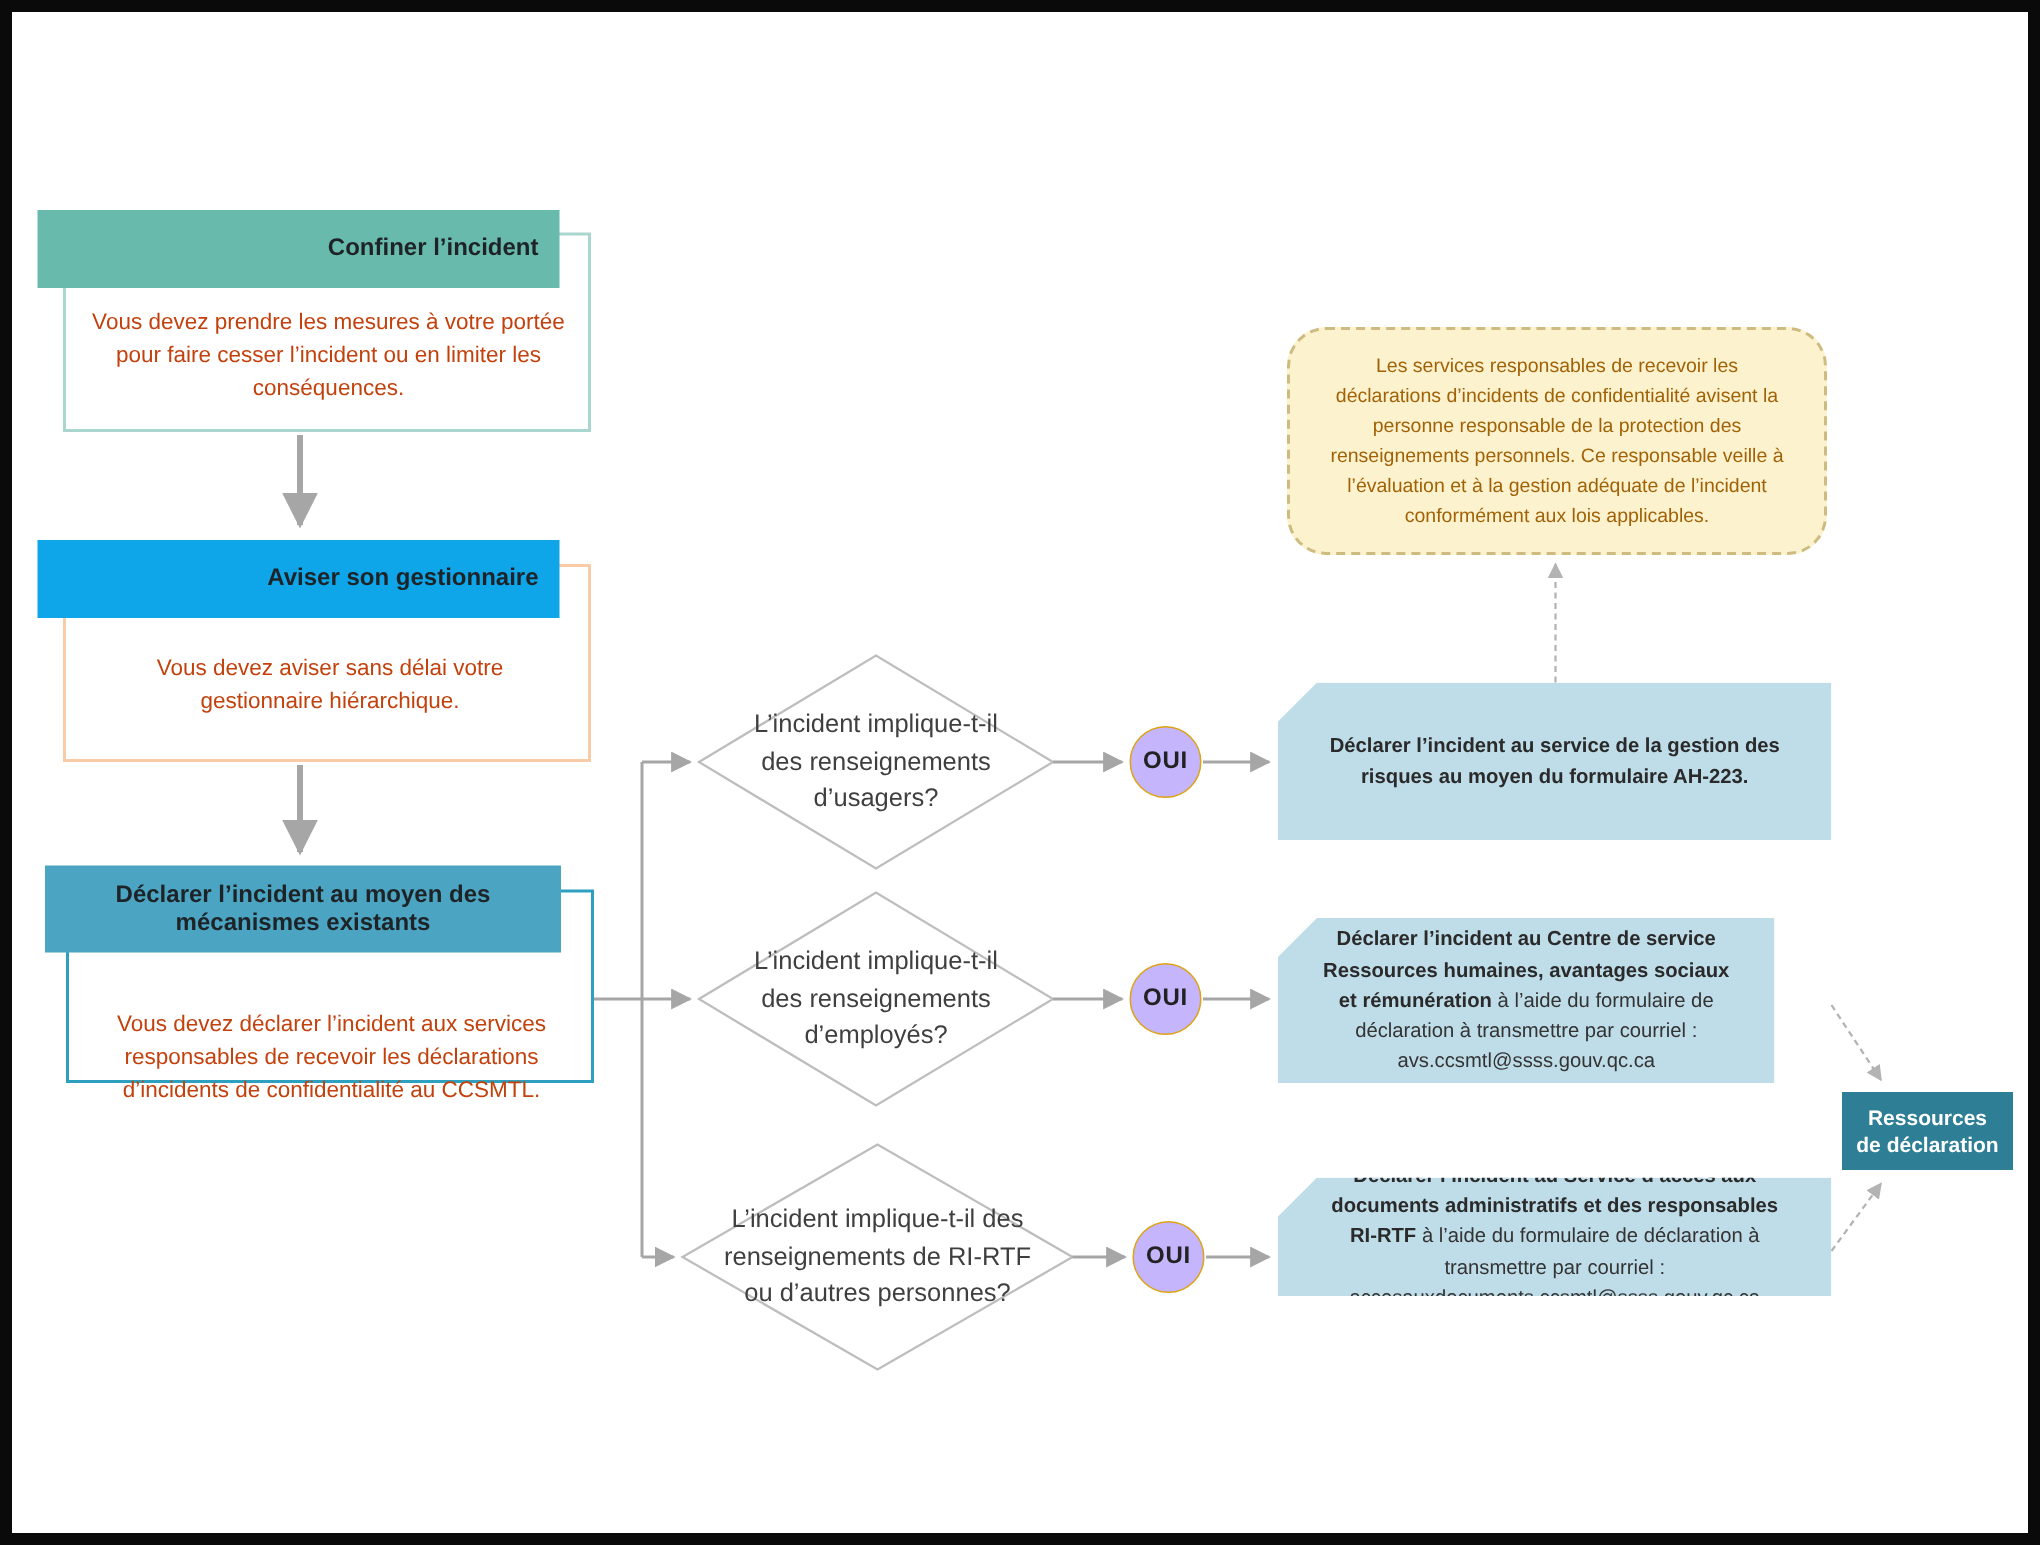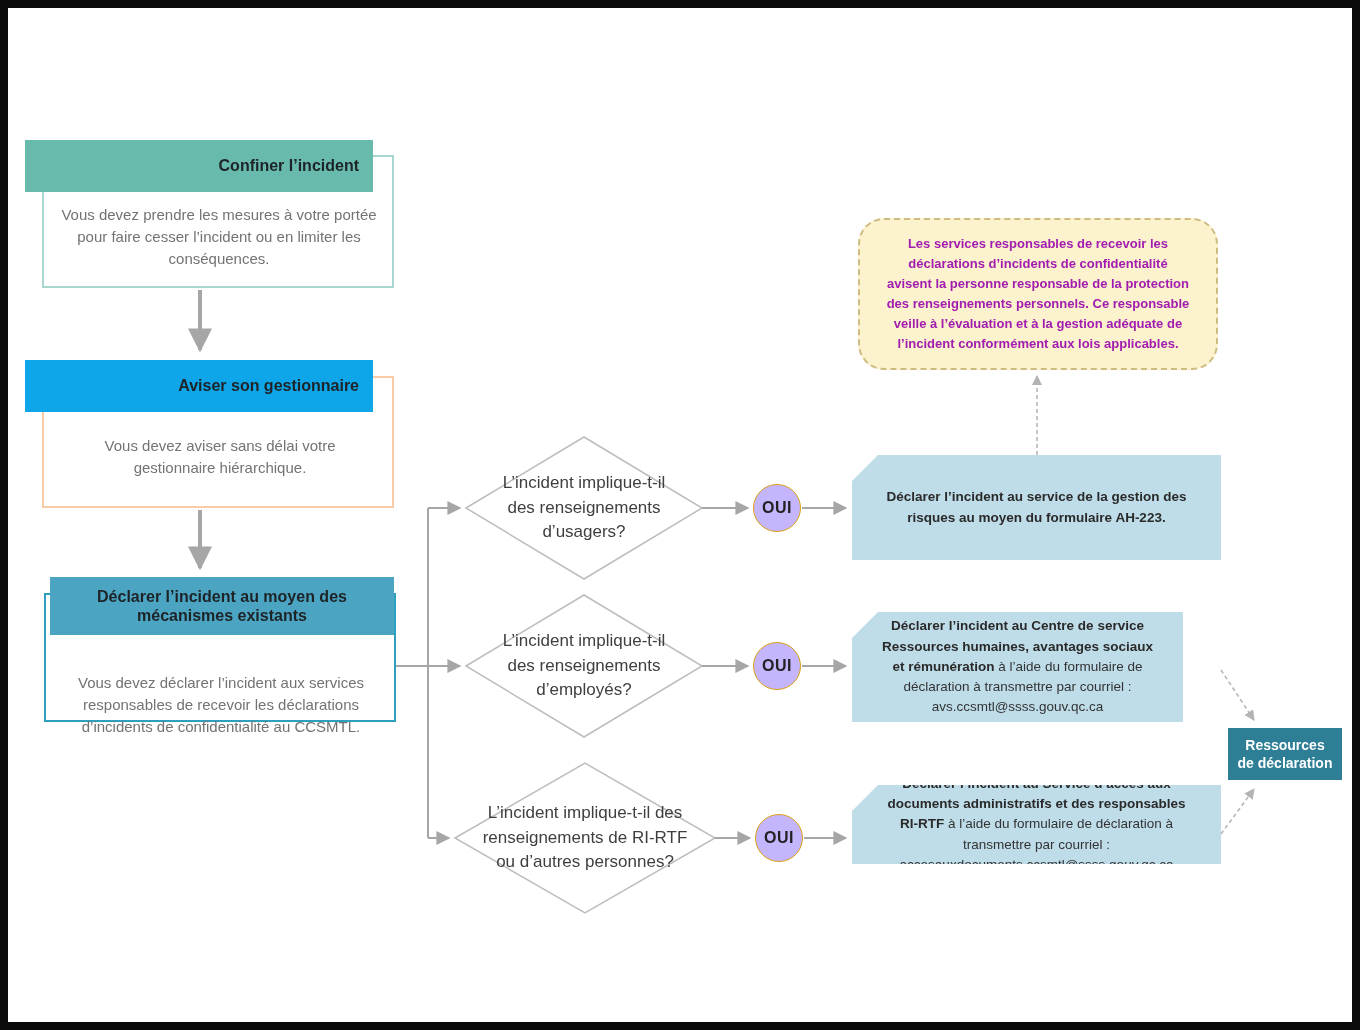--- a/index.html
+++ b/index.html
@@ -11,21 +11,21 @@
   .frame{position:absolute;inset:0;border:8px solid #0a0a0a;pointer-events:none;z-index:50;}
   svg.wires{position:absolute;left:0;top:0;width:1360px;height:1030px;z-index:1;}
   .abs{position:absolute;box-sizing:border-box;}
 
   
   .step-outline{background:#ffffff;z-index:2;}
   .step-header{
     z-index:3;display:flex;align-items:center;justify-content:flex-end;text-align:center;
     font-weight:bold;font-size:16px;color:#1d2326;line-height:1.2;padding:0 14px;
   }
-  .step-body{z-index:4;text-align:center;font-size:15px;line-height:1.45;color:#737373;}
+  .step-body{z-index:4;text-align:center;font-size:15px;line-height:1.45;color:#c2410c;}
 
   
   .diamond-text{
     z-index:5;display:flex;align-items:center;justify-content:center;text-align:center;
     font-size:17px;line-height:1.45;color:#3f3f3f;
   }
 
   
   .oui{
     z-index:6;width:48px;height:48px;border-radius:50%;
@@ -40,21 +40,21 @@
     clip-path:polygon(26px 0,100% 0,100% 100%,0 100%,0 26px);
     display:flex;align-items:center;justify-content:center;text-align:center;
     font-size:13.5px;line-height:1.5;color:#333;padding:10px 26px;
   }
   .outcome b{font-weight:bold;color:#2a2a2a;}
 
   
   .note{
     z-index:4;background:#fcf2ce;border:2px dashed #cdbb80;border-radius:26px;
     display:flex;align-items:center;justify-content:center;text-align:center;
-    font-size:13px;line-height:1.55;color:#a21caf;padding:5px 26px;font-weight:bold;
+    font-size:13px;line-height:1.55;color:#a16207;padding:5px 26px;
   }
 
   
   .form-link{
     z-index:6;background:#2e7e95;color:#ffffff;font-weight:bold;font-size:14px;
     display:flex;align-items:center;justify-content:center;text-align:center;
     line-height:1.3;padding:4px 8px;cursor:pointer;
   }
 </style>
 </head>
@@ -107,21 +107,21 @@
   </div>
   <div class="abs step-body" style="left:52px;top:204px;width:334px;">Vous devez prendre les mesures à votre portée pour faire cesser l’incident ou en limiter les conséquences.</div>
 
   <div class="abs step-outline" style="left:42px;top:376px;width:352px;height:132px;border:2px solid #f8cca6;"></div>
   <div class="abs step-header" style="left:25px;top:360px;width:348px;height:52px;background:#0ea5e9;">
     <span>Aviser son gestionnaire</span>
   </div>
   <div class="abs step-body" style="left:70px;top:435px;width:300px;">Vous devez aviser sans délai votre gestionnaire hiérarchique.</div>
 
   <div class="abs step-outline" style="left:44px;top:593px;width:352px;height:129px;border:2px solid #2ea0bf;"></div>
-  <div class="abs step-header" style="left:30px;top:577px;width:344px;height:58px;background:#4ba4c2;margin-left:20px;">
+  <div class="abs step-header" style="left:30px;top:577px;width:344px;height:58px;background:#4ba4c2;">
     <span>Déclarer l’incident au moyen des mécanismes existants</span>
   </div>
   <div class="abs step-body" style="left:54px;top:645px;width:334px;margin-top:27px;">Vous devez déclarer l’incident aux services responsables de recevoir les déclarations d’incidents de confidentialité au CCSMTL.</div>
 
   <div class="abs diamond-text" style="left:499px;top:468px;width:170px;height:80px;">L’incident implique-t-il des renseignements d’usagers?</div>
   <div class="abs diamond-text" style="left:499px;top:626px;width:170px;height:80px;">L’incident implique-t-il des renseignements d’employés?</div>
   <div class="abs diamond-text" style="left:478px;top:796px;width:214px;height:84px;">L’incident implique-t-il des renseignements de RI-RTF ou d’autres personnes?</div>
 
   <div class="abs oui" style="left:753px;top:484px;">OUI</div>
   <div class="abs oui" style="left:753px;top:642px;">OUI</div>

